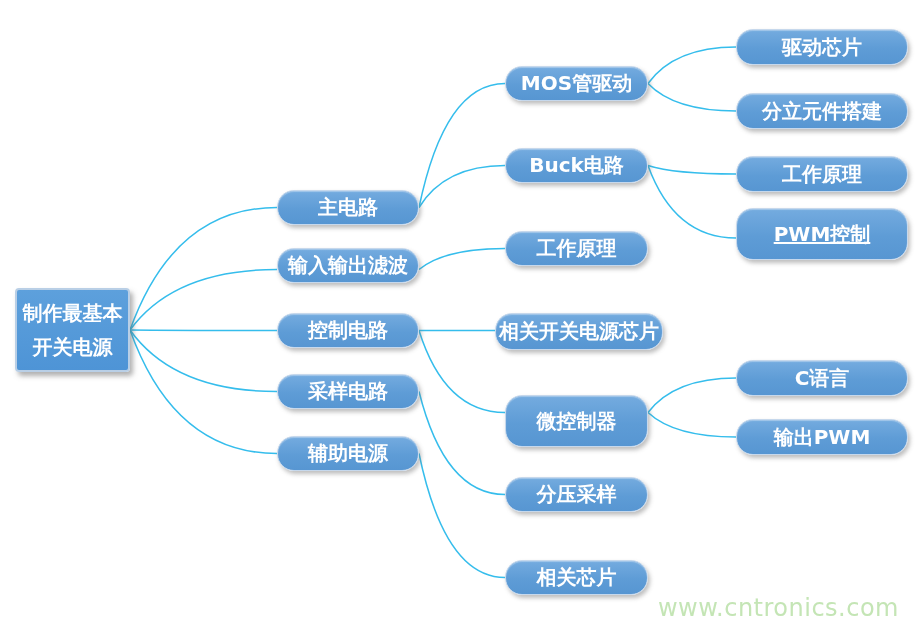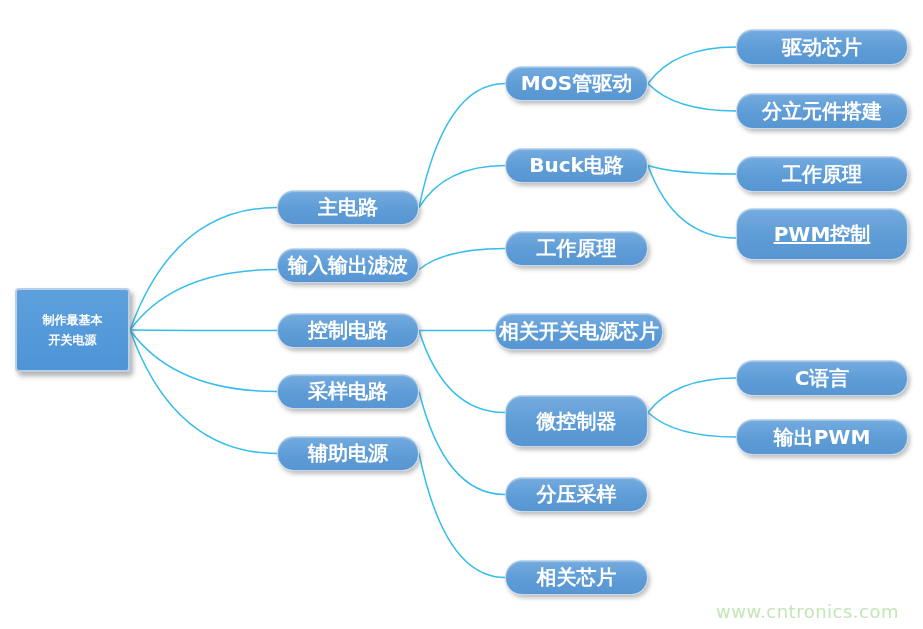--- a/index.html
+++ b/index.html
@@ -25,29 +25,29 @@
     background:linear-gradient(180deg,#74abdf 0%,#5e9cd6 55%,#5796d2 100%);
     border:1px solid #c6d8ec;
     border-radius:17px;
     box-shadow:2px 3px 4px rgba(110,110,110,0.45), inset 0 1px 1px rgba(255,255,255,0.35);
     cursor:default;
   }
   .node.root{
     border-radius:4px;
     border:2px solid #b9cfe6;
     background:linear-gradient(180deg,#5da0dc 0%,#4e94d6 100%);
-    font-size:12px;
+    font-size:20px;
     line-height:1.7;
     white-space:pre-line;
     box-shadow:3px 4px 5px rgba(100,100,100,0.5);
   }
   .watermark{
     position:absolute;
     right:24px;bottom:7px;
-    font-size:18px;
+    font-size:24px;
     color:#c4e5b5;
     letter-spacing:0.5px;
   }
 </style>
 </head>
 <body>
 
 <div class="canvas">
 
   <svg id="connectors">

